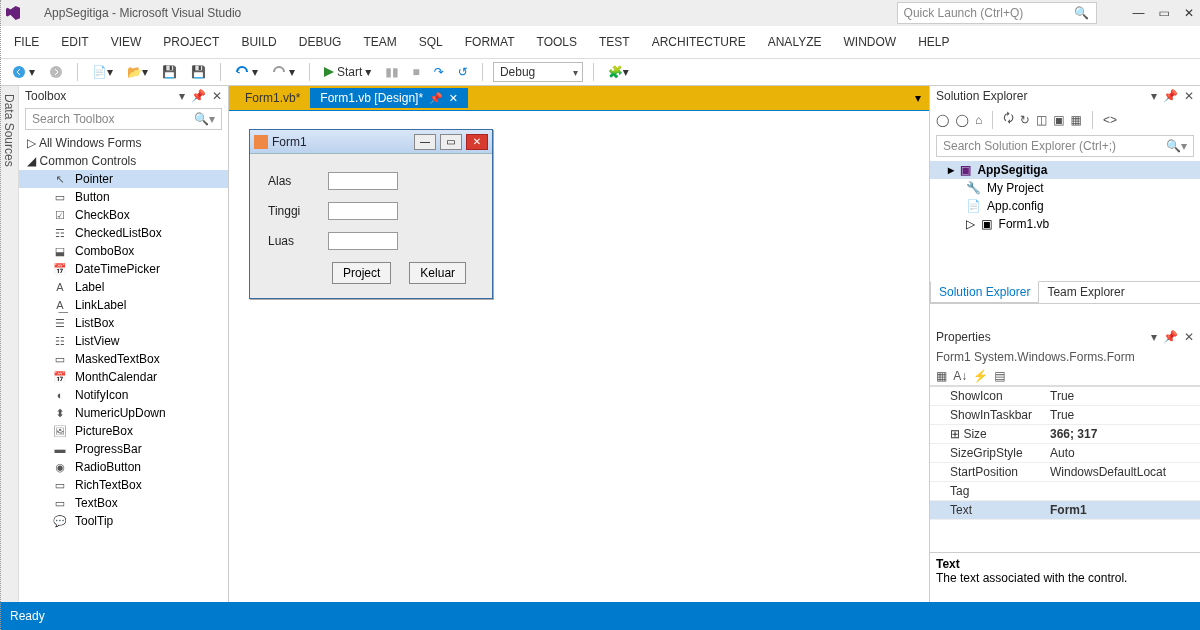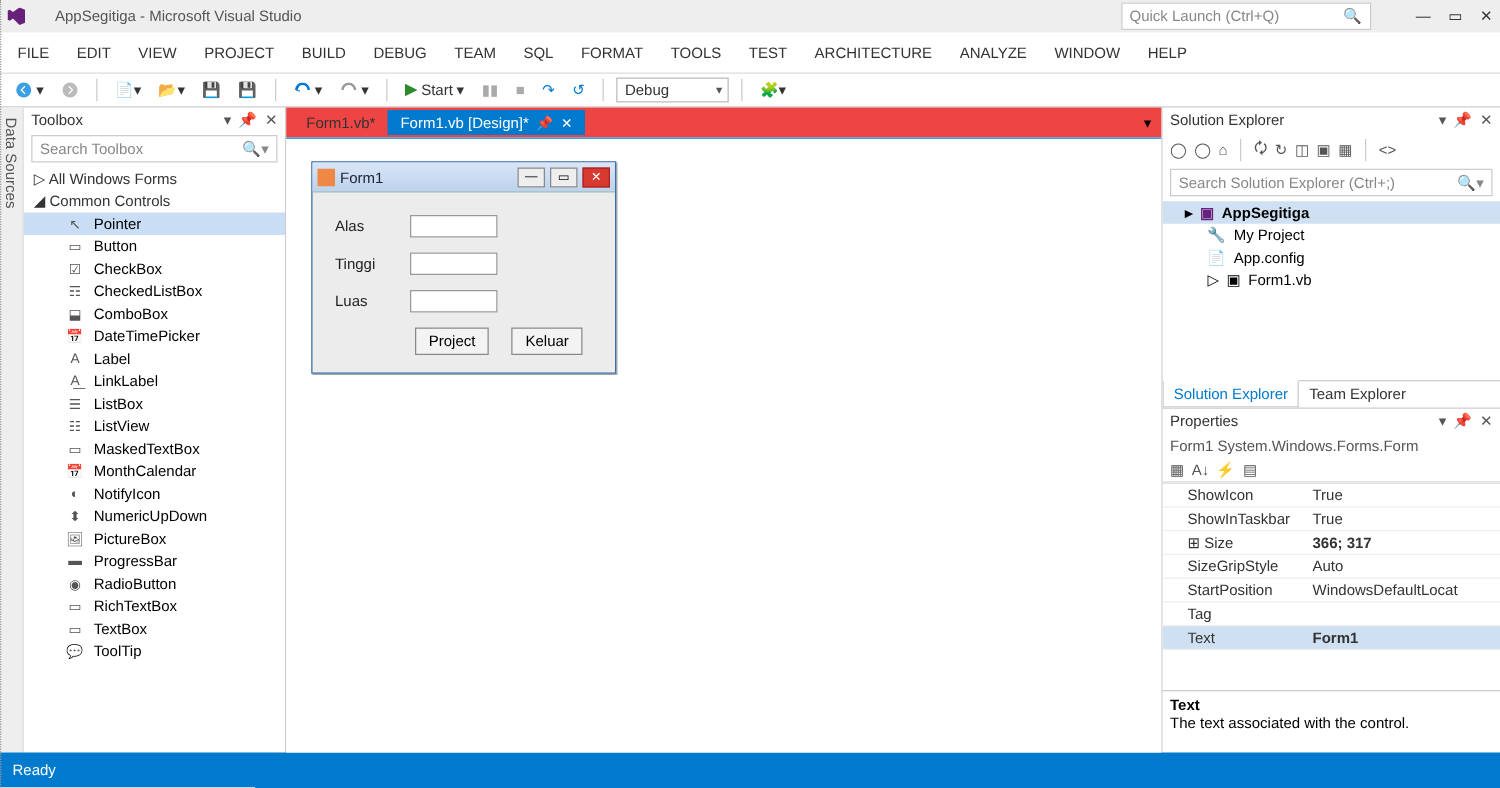--- a/index.html
+++ b/index.html
@@ -21,26 +21,26 @@
 .panel-hdr { display:flex; align-items:center; padding:3px 6px; color:#333; }
 .panel-hdr .ttl { flex:1; }
 .panel-hdr .icons { color:#555; display:flex; gap:6px; }
 .search-box { border:1px solid #ccc; margin:2px 6px; height:22px; display:flex; align-items:center; justify-content:space-between; padding:0 6px; color:#888; }
 .tb-list { overflow:auto; padding:2px 0; }
 .tb-cat { padding:2px 8px; color:#333; display:flex; align-items:center; gap:4px; }
 .tb-item { padding:2px 8px 2px 34px; display:flex; align-items:center; gap:8px; }
 .tb-item.sel { background:#c9def5; }
 .tb-ico { width:14px; height:14px; display:flex; align-items:center; justify-content:center; color:#555; font-size:11px; }
 .center { flex:1; display:flex; flex-direction:column; border-right:1px solid #ccc; }
-.tabs { display:flex; align-items:center; height:24px; background:#ef4444; padding-left:6px; }
+.tabs { display:flex; align-items:center; height:24px; background:#eab308; padding-left:6px; }
 .tab { padding:3px 10px; color:#333; display:flex; align-items:center; gap:6px; }
 .tab.active { background:#007acc; color:#fff; }
 .tab .x { font-size:11px; }
 .designer { flex:1; background:#fff; position:relative; border-top:1px solid #007acc; }
-.right { width:270px; display:flex; flex-direction:column; }
+.right { width:270px; display:flex; flex-direction:column;gap:23px; }
 .sln { flex:1; display:flex; flex-direction:column; border-bottom:1px solid #ccc; }
 .sln-tb { display:flex; align-items:center; gap:6px; padding:3px 6px; color:#555; }
 .sln-tree { padding:2px 0; font-size:12px; }
 .tree-row { padding:2px 8px 2px 18px; display:flex; align-items:flex-start; gap:6px; }
 .tree-row.lv2 { padding-left:36px; }
 .tree-row.sel { background:#cfe0f3; font-weight:bold; }
 .sln-tabs { display:flex; border-top:1px solid #ccc; }
 .sln-tabs div { padding:3px 8px; color:#333; }
 .sln-tabs .act { color:#007acc; border:1px solid #ccc; border-top:1px solid #fff; margin-top:-1px; background:#fff; }
 .props { flex:0 0 275px; display:flex; flex-direction:column; }

